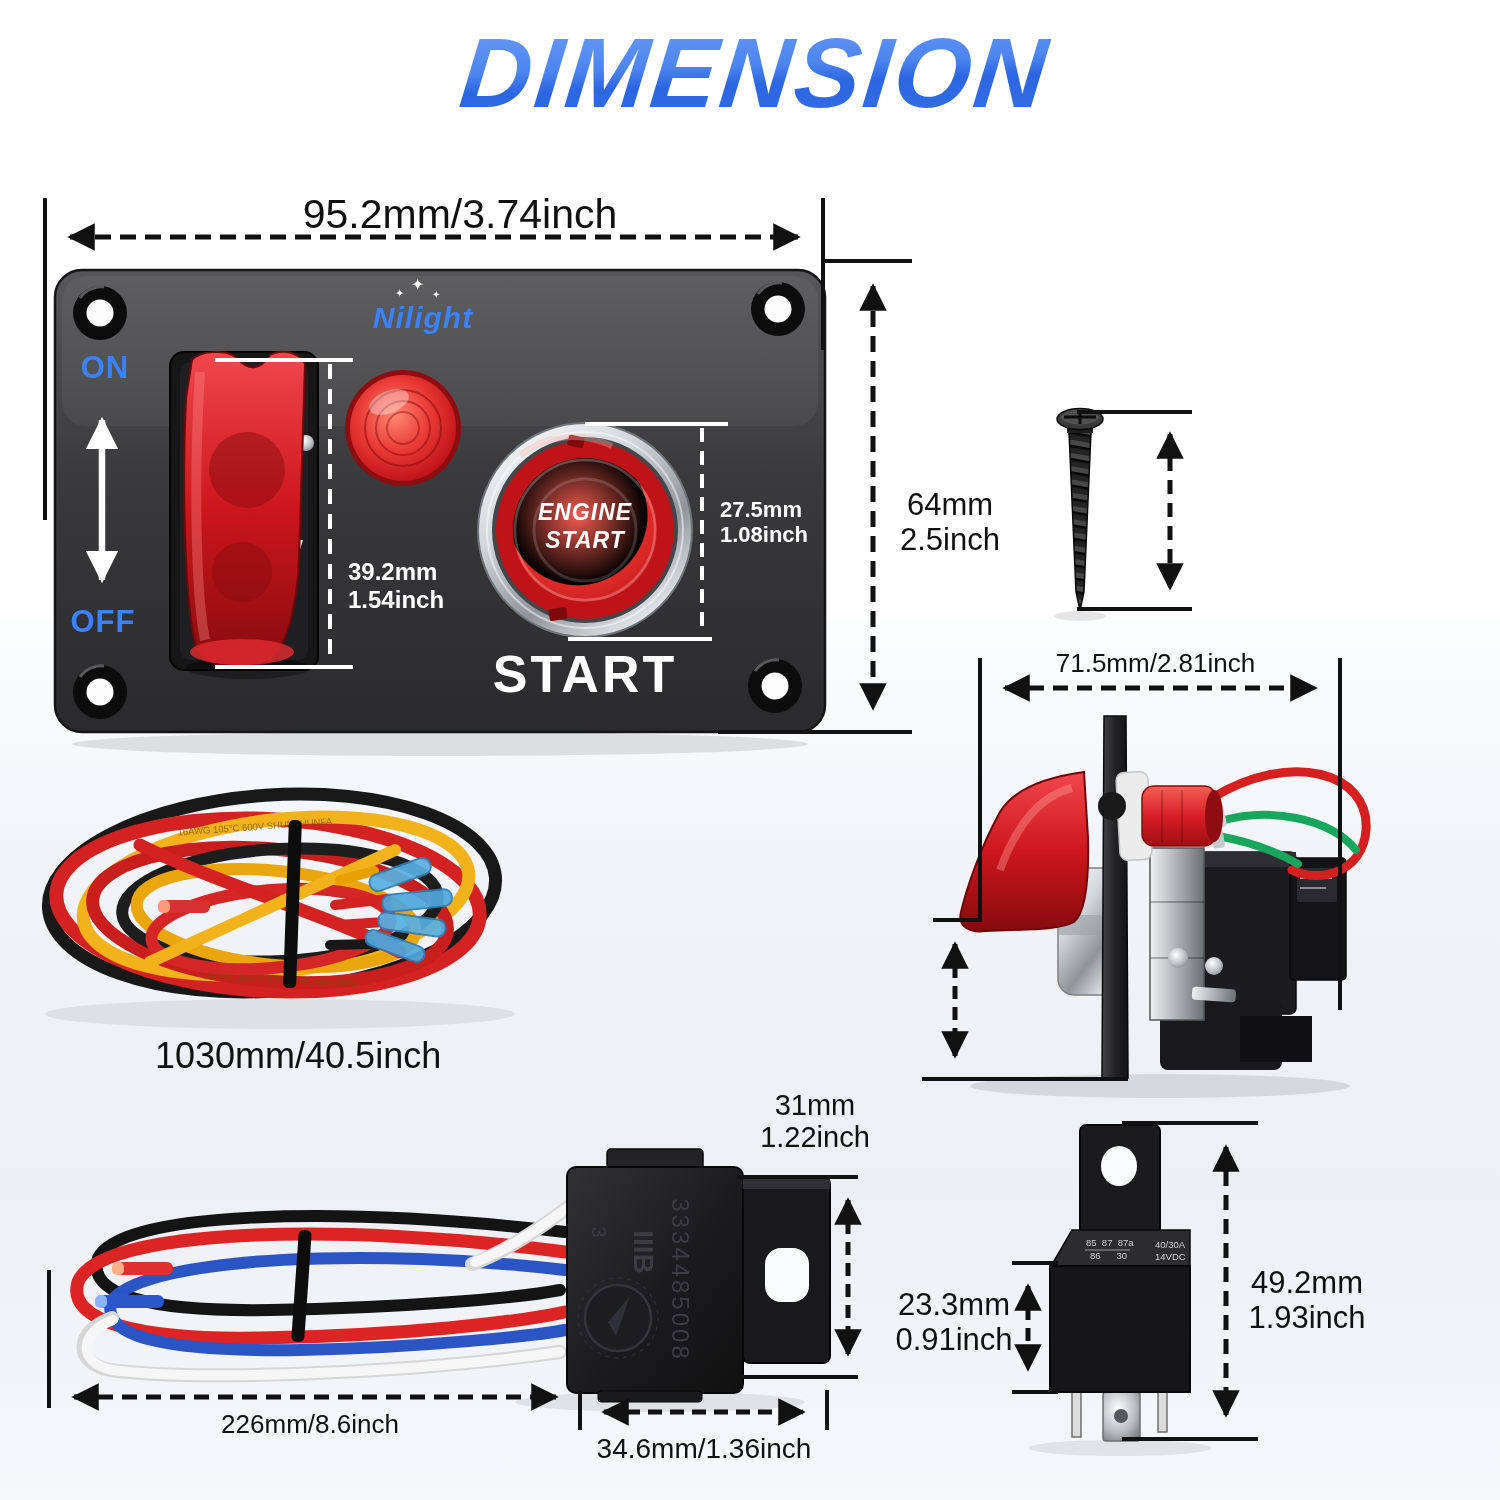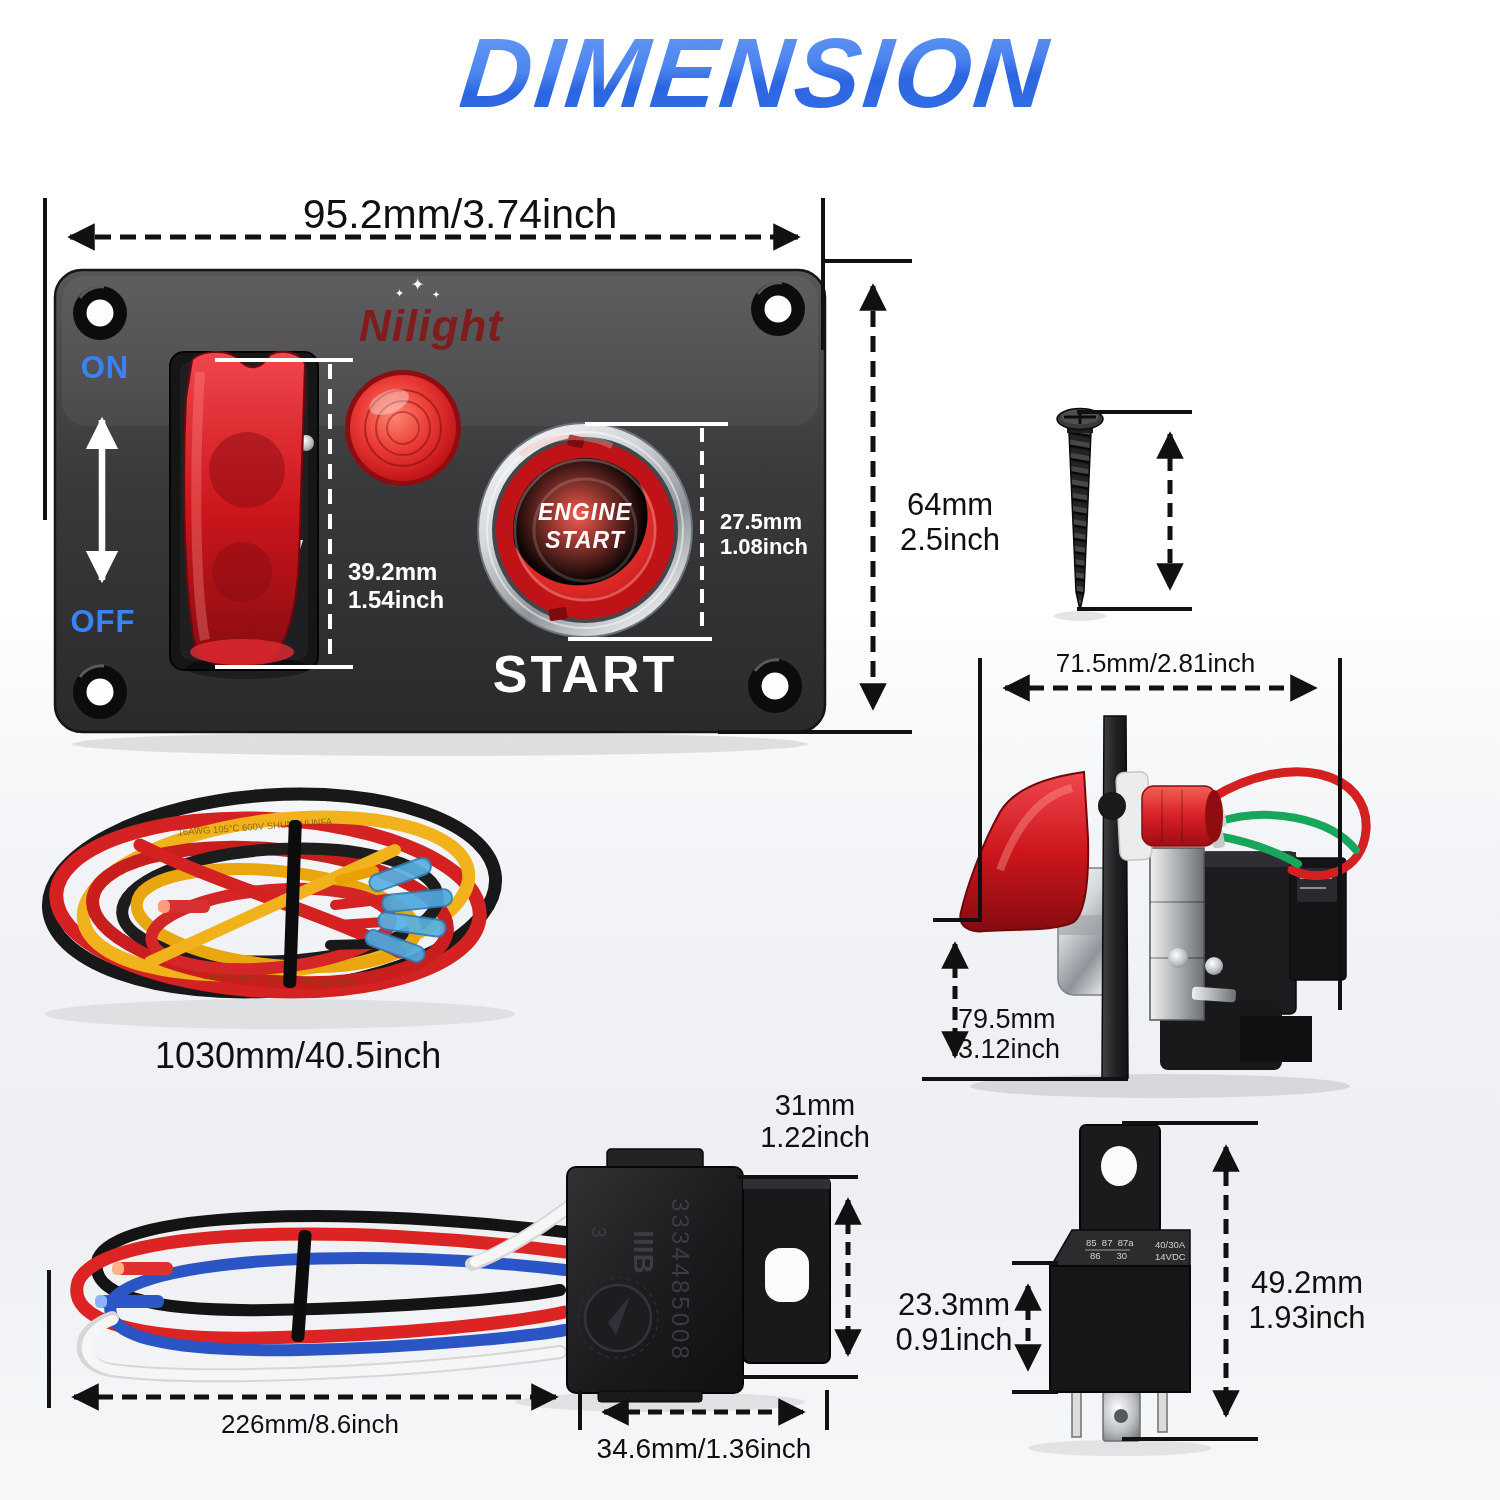--- a/index.html
+++ b/index.html
@@ -8,22 +8,22 @@
   .band{position:absolute;left:0;top:620px;width:1500px;height:880px;
         background:linear-gradient(180deg,#fcfdfe 0%,#f2f3f6 30%,#edeff2 65%,#f7f8fa 100%);}
   .scene{position:absolute;left:0;top:0;}
   .lb{position:absolute;color:#101010;text-align:center;line-height:1.12;font-weight:400;}
   .wlb{position:absolute;color:#ffffff;font-weight:bold;text-align:left;line-height:1.15;}
   .title{position:absolute;left:360px;top:16px;width:790px;text-align:center;
          font-size:99px;font-weight:900;font-style:italic;letter-spacing:3px;
          transform:skewX(-6deg);
          background:linear-gradient(178deg,#71a1f7 0%,#4d85ef 44%,#2b65e0 58%,#3a74e8 100%);
          -webkit-background-clip:text;background-clip:text;color:transparent;}
-  .brand{position:absolute;left:356px;top:301px;width:150px;text-align:center;
-         color:#7f1d1d;font-weight:bold;font-size:44px;font-style:italic;letter-spacing:1px;}
+  .brand{position:absolute;left:348px;top:301px;width:150px;text-align:center;
+         color:#3b82f6;font-weight:bold;font-size:30px;font-style:italic;letter-spacing:1px;}
   .spark{position:absolute;color:#fff;}
   .engine{position:absolute;left:512px;top:499px;width:146px;text-align:center;
           color:#fff;font-weight:bold;font-style:italic;font-size:23px;line-height:1.2;letter-spacing:1px;}
   .startlb{position:absolute;left:492px;top:644px;width:186px;text-align:center;
            color:#fff;font-weight:bold;font-size:52px;letter-spacing:3px;}
   .onoff{color:#3b82f6;font-weight:bold;font-size:31px;letter-spacing:1px;position:absolute;}
 </style>
 </head>
 <body>
 
@@ -352,24 +352,20 @@
   <div class="lb" style="left:240px;top:180px;width:440px;font-size:41px;margin-top:12px;">95.2mm/3.74inch</div>
 
   <div class="lb" style="left:880px;top:488px;width:140px;font-size:31px;">
     <div>64mm</div>
     <div>2.5inch</div>
   </div>
 
 
   <div class="lb" style="left:1053px;top:649px;width:205px;font-size:26px;">71.5mm/2.81inch</div>
 
-  <div class="lb" style="left:948px;top:1004px;width:140px;font-size:27px;text-align:left;padding-left:10px;">
-    <div>79.5mm</div>
-    <div>3.12inch</div>
-  </div>
 
   <div class="lb" style="left:155px;top:1036px;width:280px;font-size:36px;">1030mm/40.5inch</div>
 
   <div class="lb" style="left:745px;top:1089px;width:140px;font-size:29px;">
     <div>31mm</div>
     <div>1.22inch</div>
   </div>
 
   <div class="lb" style="left:150px;top:1410px;width:320px;font-size:26px;">226mm/8.6inch</div>
 
@@ -398,17 +394,17 @@
     <div>START</div>
   </div>
 
   <div class="startlb">START</div>
 
   <div class="wlb" style="left:348px;top:558px;font-size:24px;">
     <div>39.2mm</div>
     <div>1.54inch</div>
   </div>
 
-  <div class="wlb" style="left:720px;top:509px;font-size:22px;">
+  <div class="wlb" style="left:720px;top:497px;font-size:22px;">
     <div>27.5mm</div>
     <div>1.08inch</div>
   </div>
 </div>
 
 </body></html>

